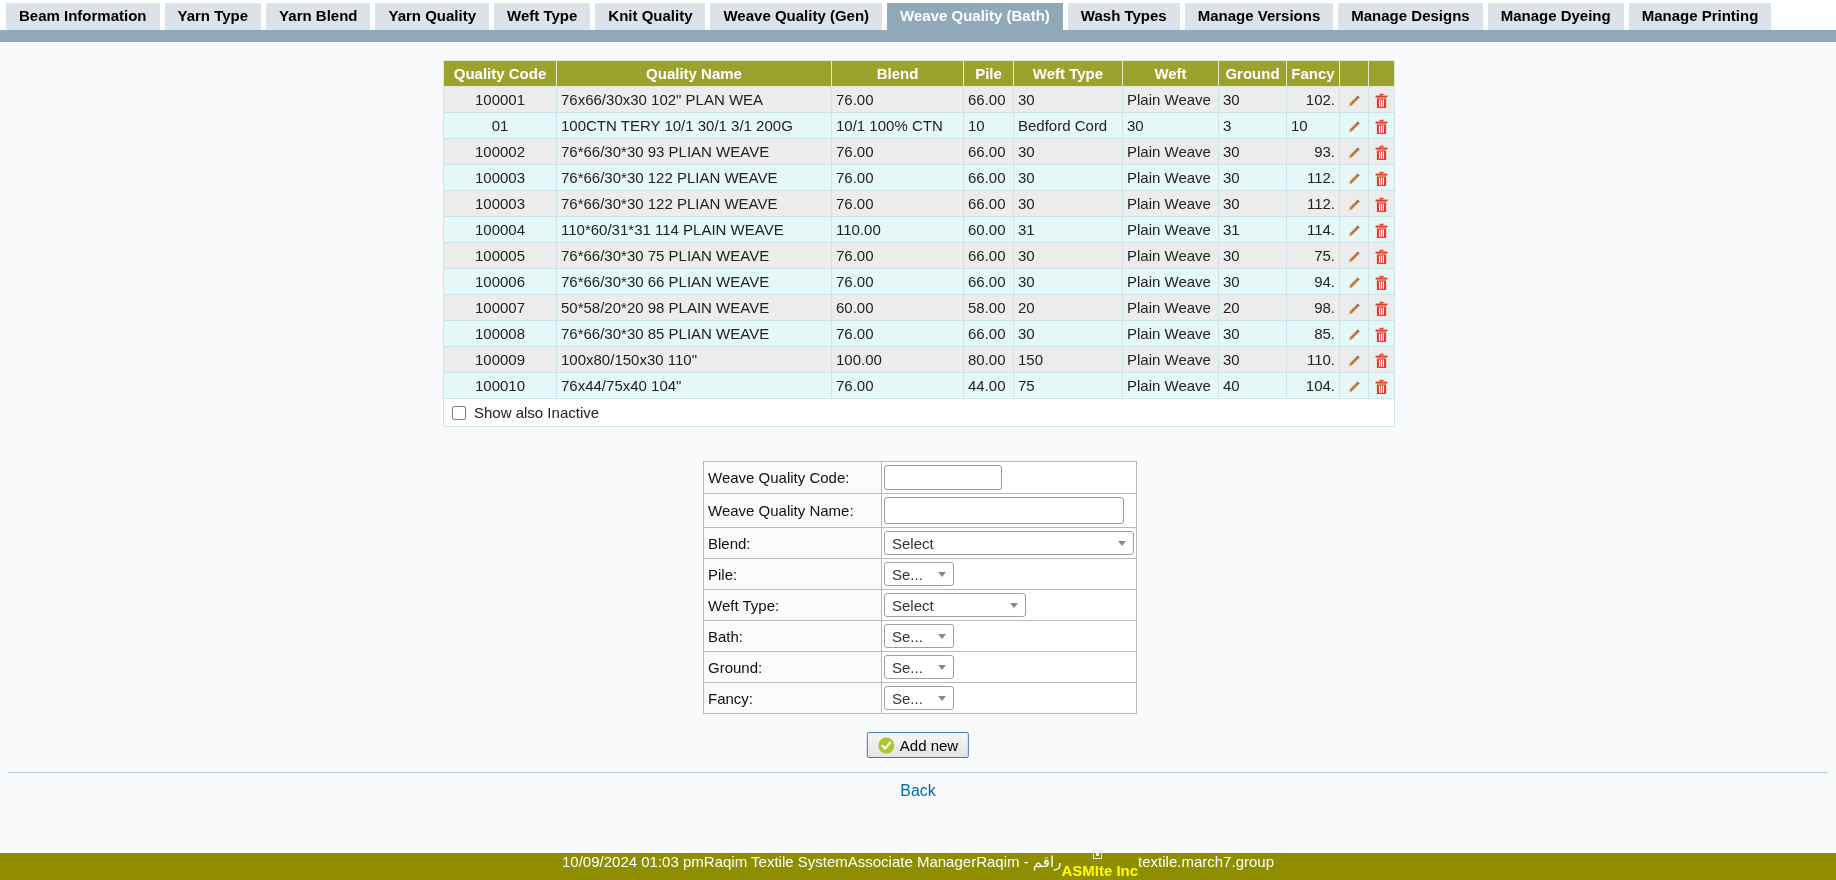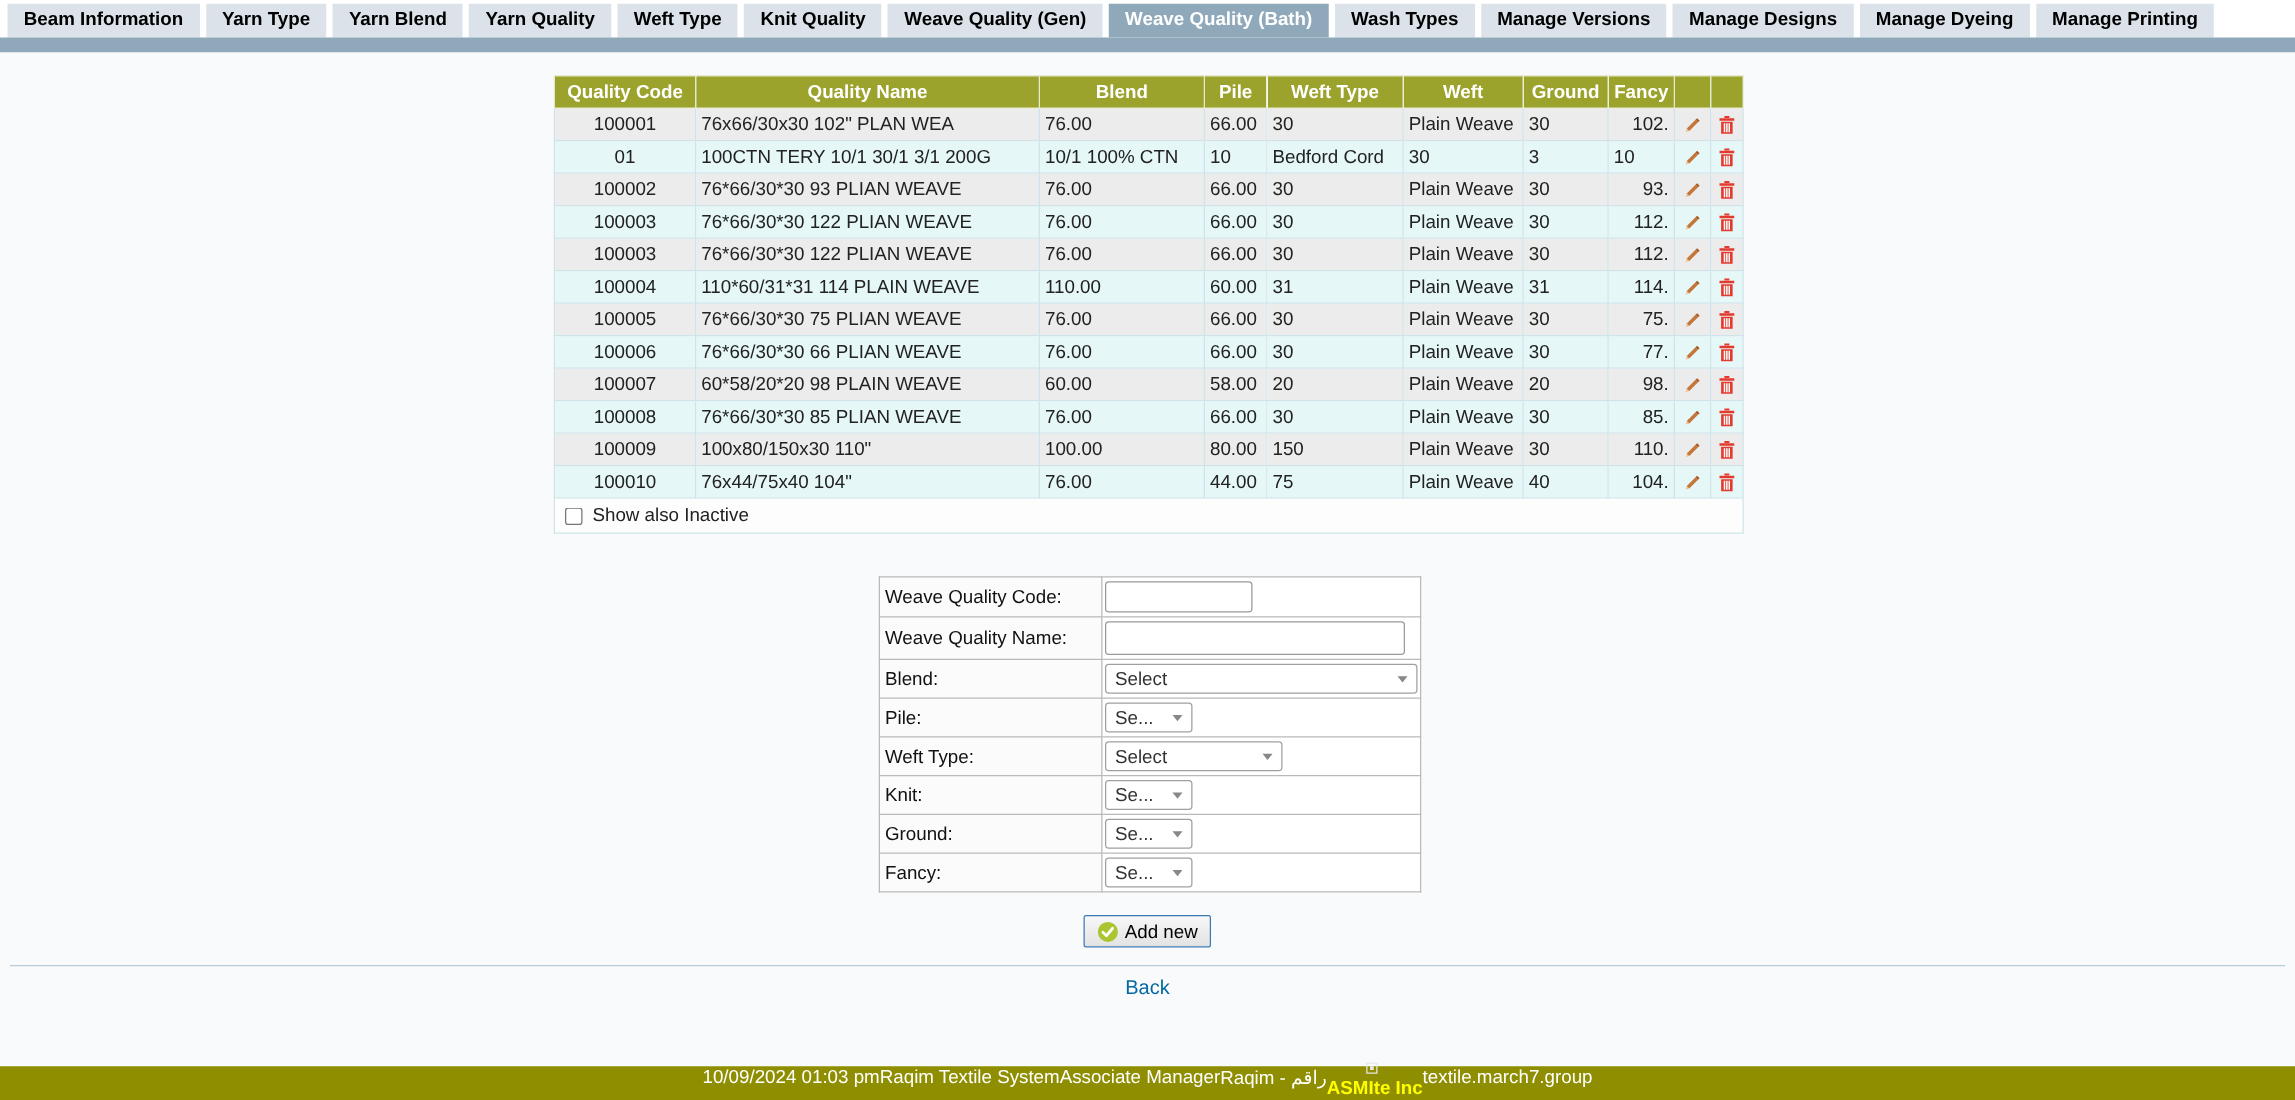--- a/index.html
+++ b/index.html
@@ -305,38 +305,38 @@
               </svg></td>
           </tr>
           <tr class="row-even">
             <td class="c-code">100006</td>
             <td class="c-name">76*66/30*30 66 PLIAN WEAVE</td>
             <td class="c-blend">76.00</td>
             <td class="c-pile">66.00</td>
             <td class="c-wefttype">30</td>
             <td class="c-weft">Plain Weave</td>
             <td class="c-ground">30</td>
-            <td class="c-fancy">77.</td>
+            <td class="c-fancy">94.</td>
             <td class="c-icon"><svg width="16" height="16" viewBox="0 0 16 16">
                 <polygon points="2.6,13.6 3.4,10.8 5.4,12.8" fill="#f0c08c"></polygon>
                 <polygon points="3.4,10.8 10.4,3.8 12.4,5.8 5.4,12.8" fill="#c4773a"></polygon>
                 <polygon points="10.4,3.8 11.7,2.5 13.7,4.5 12.4,5.8" fill="#a85a24"></polygon>
               </svg></td>
             <td class="c-icon"><svg width="15" height="16" viewBox="0 0 15 16">
                 <rect x="5.5" y="0.8" width="4" height="1.6" fill="#e23a2d"></rect>
                 <rect x="1.6" y="2.6" width="11.8" height="2" fill="#e23a2d"></rect>
                 <rect x="2.9" y="5.4" width="9.2" height="9.6" fill="#e23a2d"></rect>
                 <rect x="5" y="6.6" width="1.2" height="7.2" fill="#ffffff"></rect>
                 <rect x="6.9" y="6.6" width="1.2" height="7.2" fill="#ffffff"></rect>
                 <rect x="8.8" y="6.6" width="1.2" height="7.2" fill="#ffffff"></rect>
               </svg></td>
           </tr>
           <tr class="row-odd">
             <td class="c-code">100007</td>
-            <td class="c-name">60*58/20*20 98 PLAIN WEAVE</td>
+            <td class="c-name">50*58/20*20 98 PLAIN WEAVE</td>
             <td class="c-blend">60.00</td>
             <td class="c-pile">58.00</td>
             <td class="c-wefttype">20</td>
             <td class="c-weft">Plain Weave</td>
             <td class="c-ground">20</td>
             <td class="c-fancy">98.</td>
             <td class="c-icon"><svg width="16" height="16" viewBox="0 0 16 16">
                 <polygon points="2.6,13.6 3.4,10.8 5.4,12.8" fill="#f0c08c"></polygon>
                 <polygon points="3.4,10.8 10.4,3.8 12.4,5.8 5.4,12.8" fill="#c4773a"></polygon>
                 <polygon points="10.4,3.8 11.7,2.5 13.7,4.5 12.4,5.8" fill="#a85a24"></polygon>
@@ -453,21 +453,21 @@
               </div></td>
           </tr>
           <tr>
             <td class="f-label">Weft Type:</td>
             <td class="f-input"><div class="dd medium">
                 <span class="dd-text">Select</span>
                 <span class="arrow"></span>
               </div></td>
           </tr>
           <tr>
-            <td class="f-label">Knit:</td>
+            <td class="f-label">Bath:</td>
             <td class="f-input"><div class="dd small">
                 <span class="dd-text">Se...</span>
                 <span class="arrow"></span>
               </div></td>
           </tr>
           <tr>
             <td class="f-label">Ground:</td>
             <td class="f-input"><div class="dd small">
                 <span class="dd-text">Se...</span>
                 <span class="arrow"></span>

